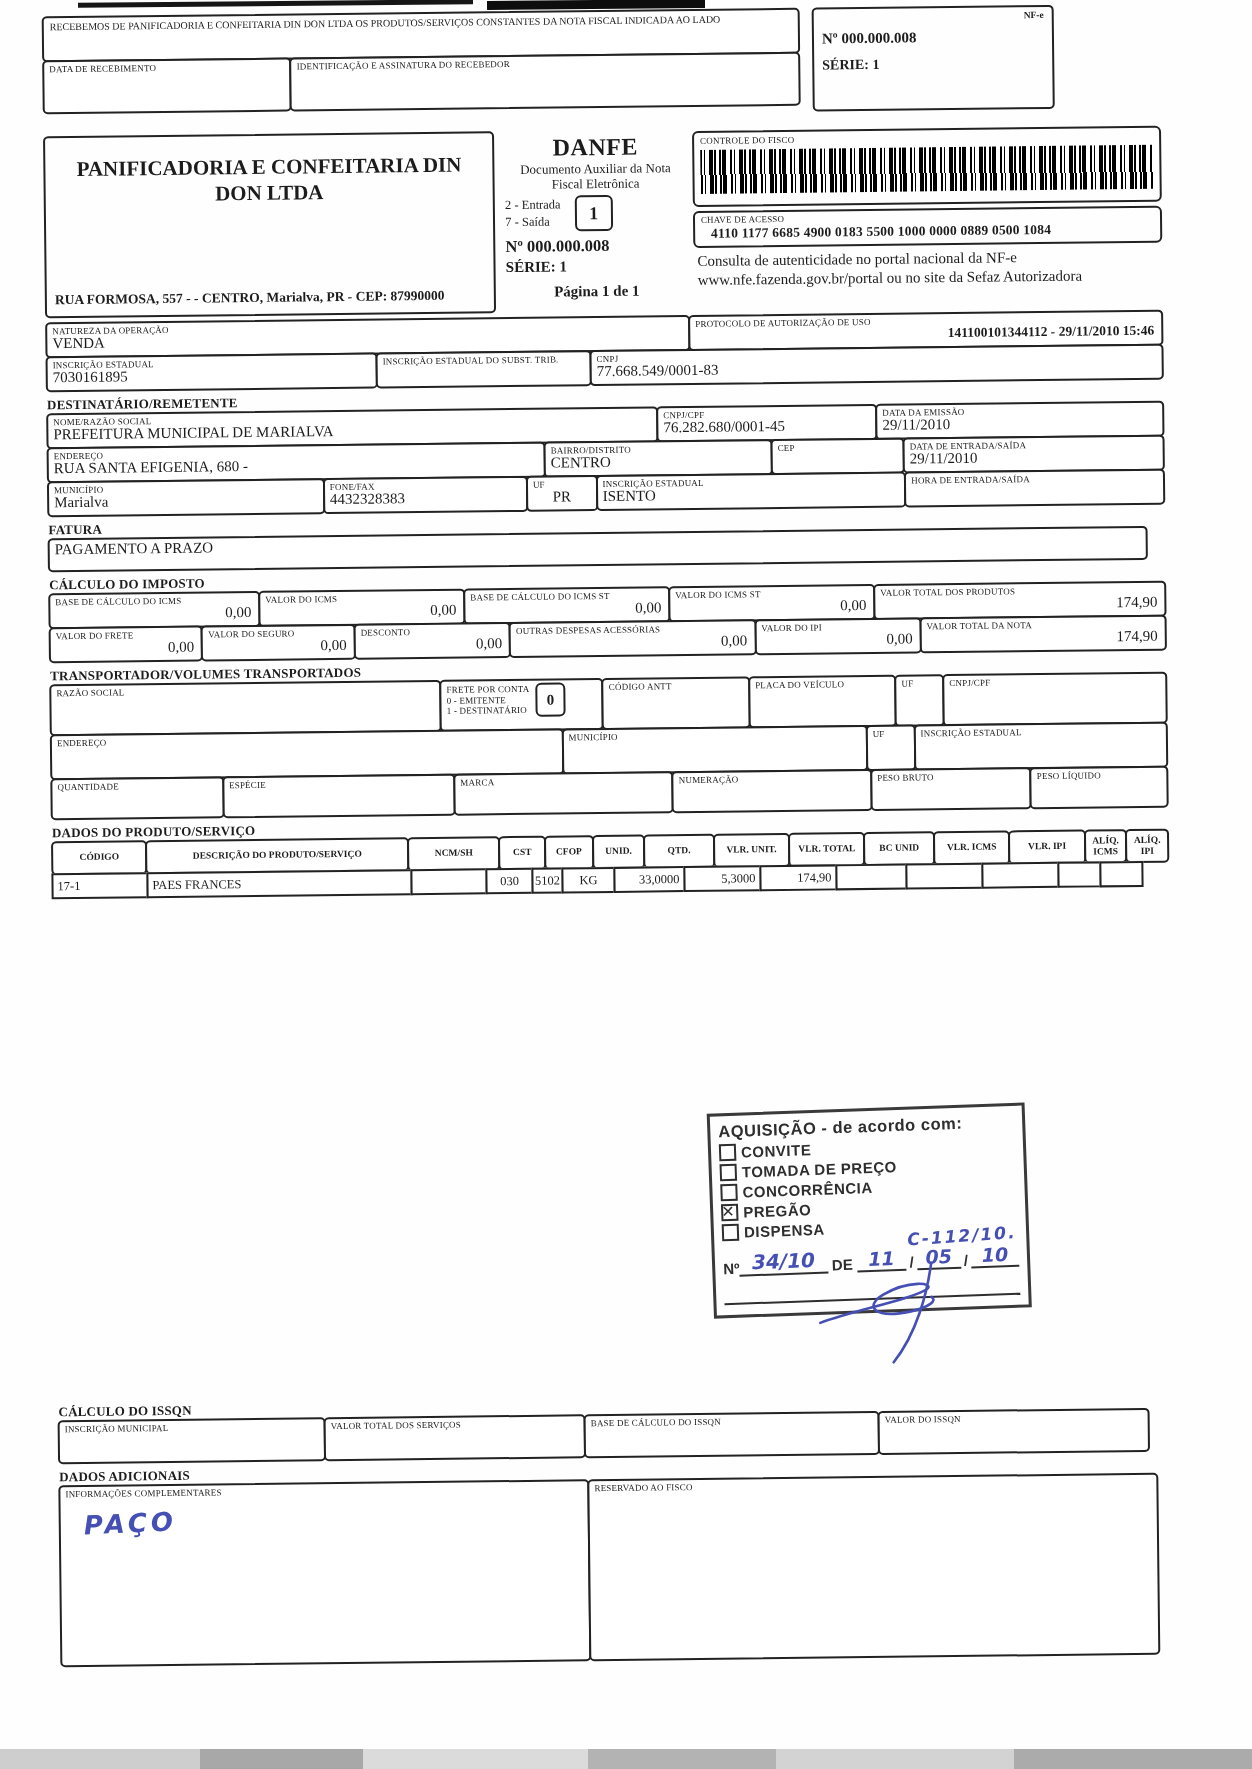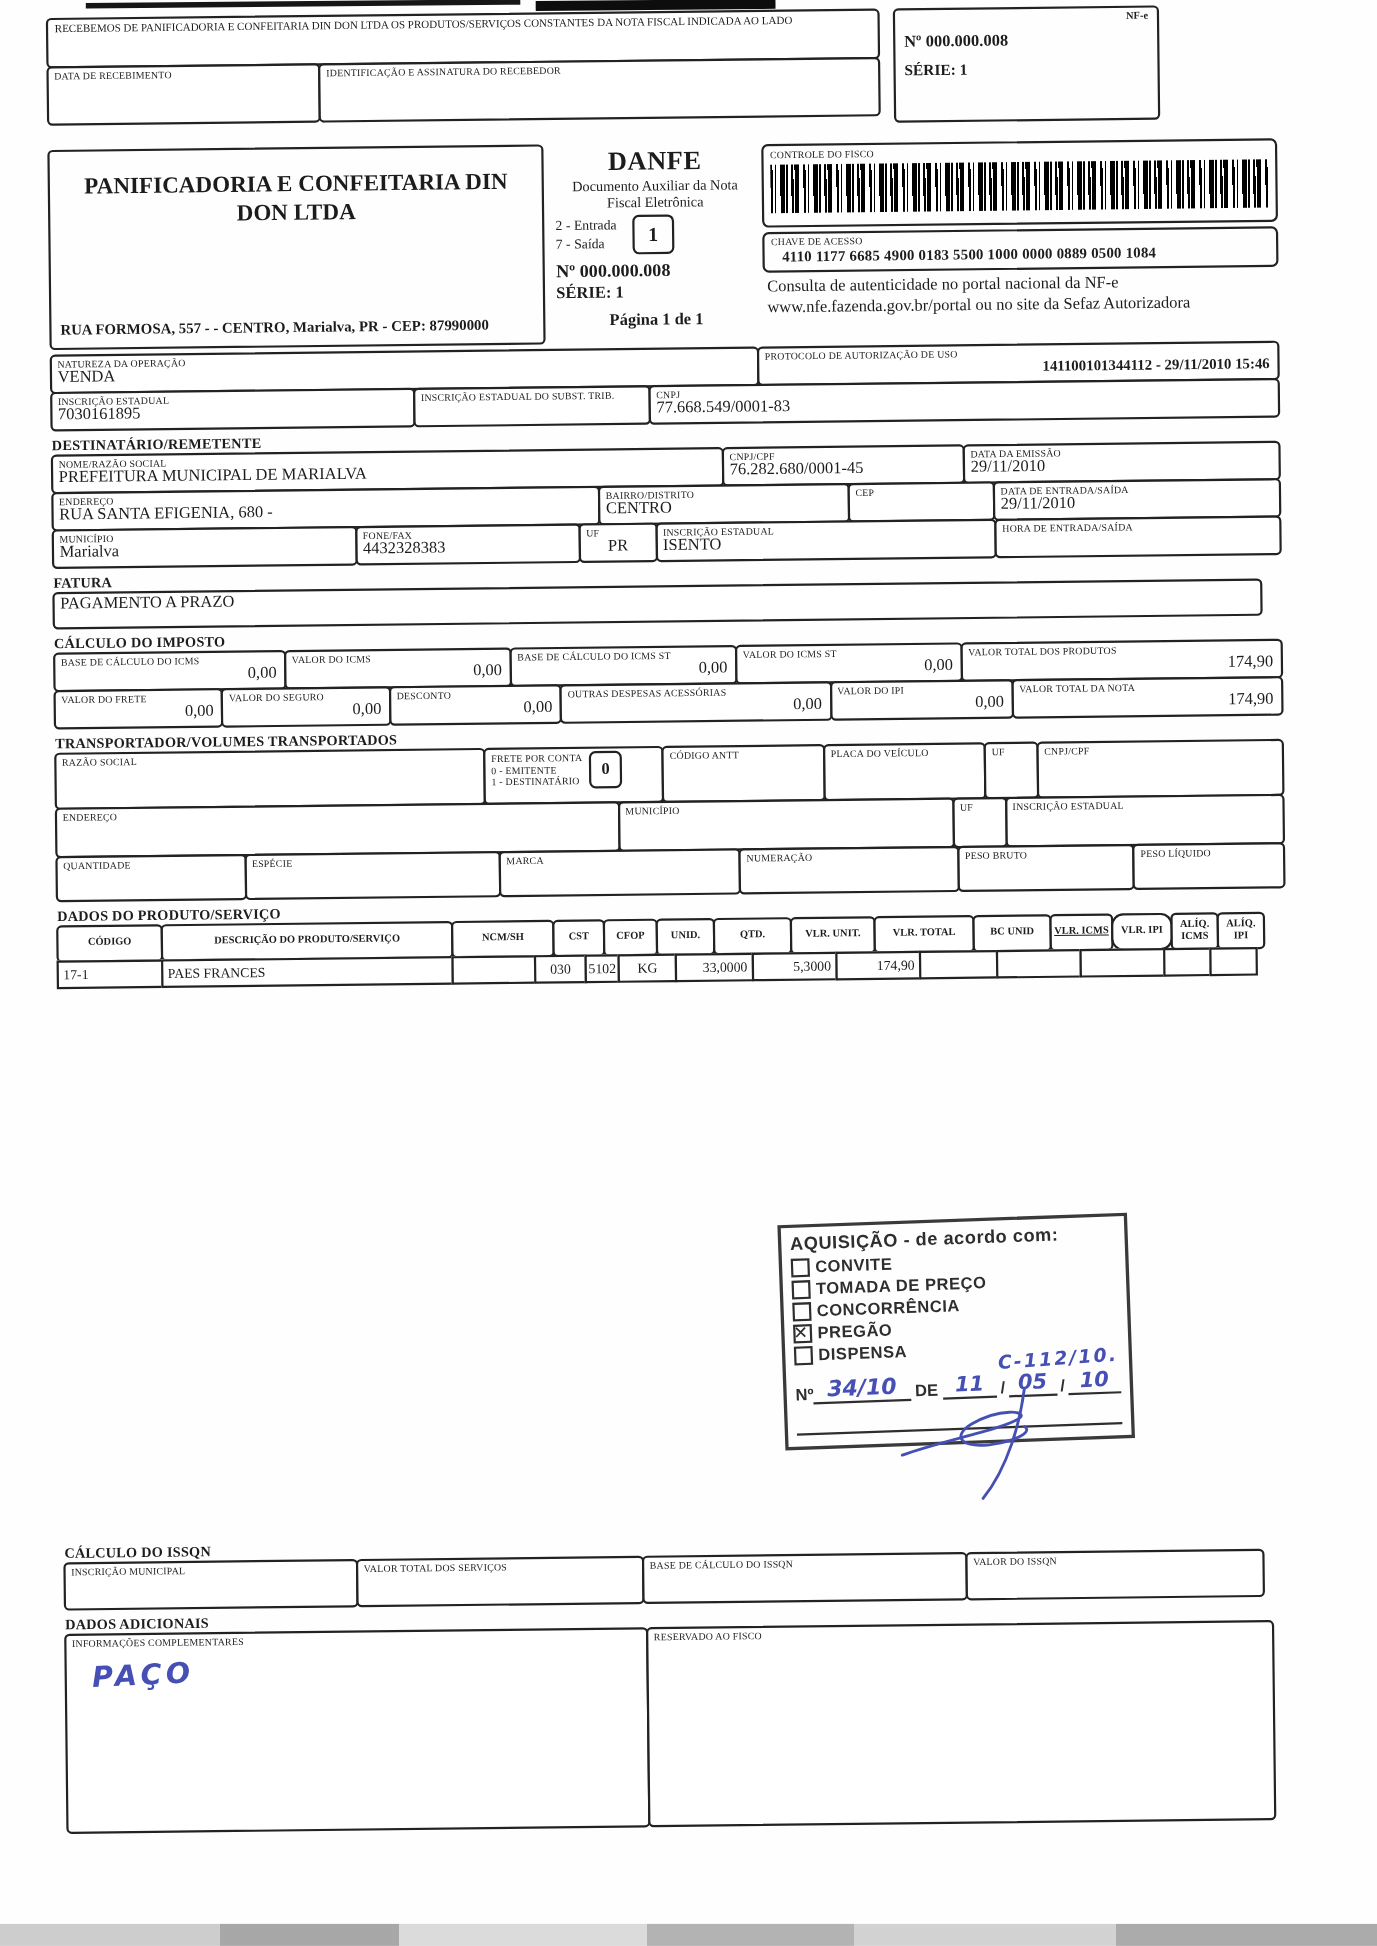--- a/index.html
+++ b/index.html
@@ -352,24 +352,24 @@
     <div class="sec">DADOS DO PRODUTO/SERVIÇO</div>
     <div class="row">
       <div class="pcell phead" style="width:97px;margin-left:0;">CÓDIGO</div>
       <div class="pcell phead" style="width:266px;">DESCRIÇÃO DO PRODUTO/SERVIÇO</div>
       <div class="pcell phead" style="width:94px;">NCM/SH</div>
       <div class="pcell phead" style="width:48px;">CST</div>
       <div class="pcell phead" style="width:50px;">CFOP</div>
       <div class="pcell phead" style="width:54px;">UNID.</div>
       <div class="pcell phead" style="width:72px;">QTD.</div>
       <div class="pcell phead" style="width:78px;">VLR. UNIT.</div>
-      <div class="pcell phead" style="width:92px;text-align:center;">VLR. TOTAL</div>
+      <div class="pcell phead" style="width:78px;text-align:center;">VLR. TOTAL</div>
       <div class="pcell phead" style="width:72px;">BC UNID</div>
-      <div class="pcell phead" style="width:58px;text-decoration:underline;">VLR. ICMS</div>
-      <div class="pcell phead" style="width:56px;border-radius:11px;">VLR. IPI</div>
+      <div class="pcell phead" style="width:78px;">VLR. ICMS</div>
+      <div class="pcell phead" style="width:78px;">VLR. IPI</div>
       <div class="pcell phead" style="width:44px;">ALÍQ. ICMS</div>
       <div class="pcell phead" style="width:44px;">ALÍQ. IPI</div>
     </div>
     <div class="row">
       <div class="pcell pdata left" style="width:97px;margin-left:0;">17-1</div>
       <div class="pcell pdata left" style="width:266px;">PAES FRANCES</div>
       <div class="pcell pdata" style="width:77px;"></div>
       <div class="pcell pdata" style="width:48px;">030</div>
       <div class="pcell pdata" style="width:32px;">5102</div>
       <div class="pcell pdata" style="width:54px;">KG</div>

